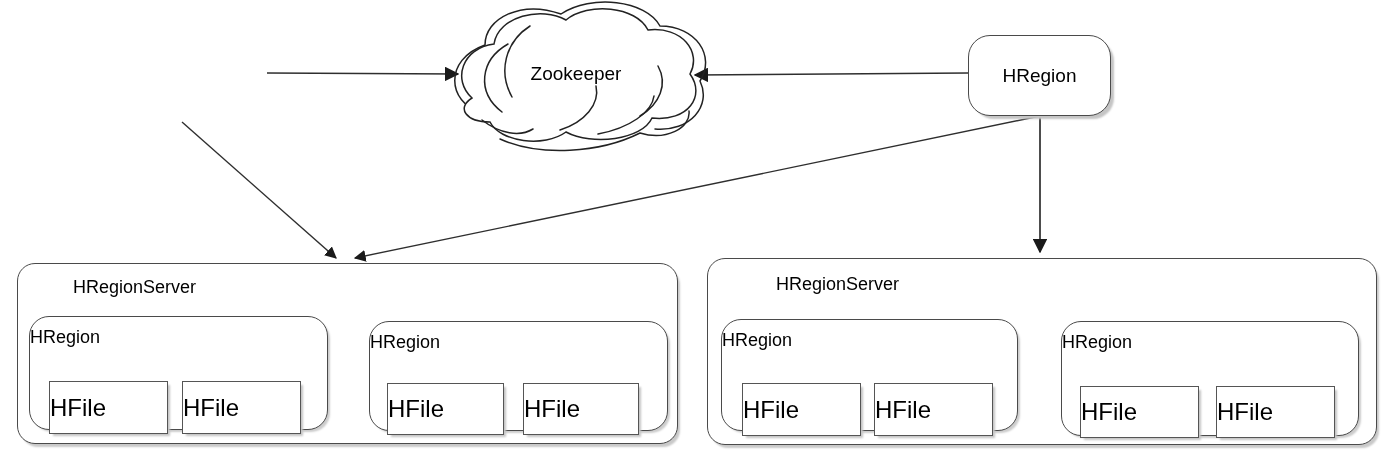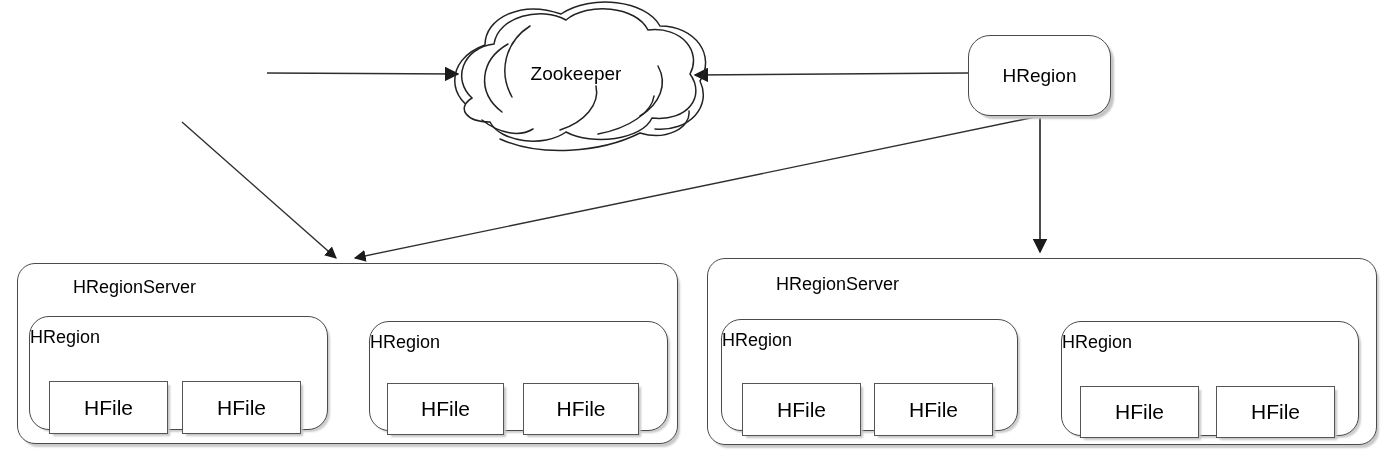--- a/index.html
+++ b/index.html
@@ -81,24 +81,23 @@
   .rs-1 .region-a { left: 11px;  top: 52px; width: 299px; height: 114px; }
   .rs-1 .region-b { left: 351px; top: 57px; width: 299px; height: 110px; }
   .rs-2 .region-a { left: 13px;  top: 60px; width: 297px; height: 112px; }
   .rs-2 .region-b { left: 353px; top: 62px; width: 298px; height: 115px; }
 
   .hfile {
     position: absolute;
     background: #ffffff;
     border: 1.5px solid #555555;
     box-shadow: 3px 3px 2px -1px #c5c5c5;
-    font-size: 21px;
+    font-size: 24px;
     display: flex;
     align-items: center;
-    justify-content: center;
   }
   .rs-1 .region-a .hfile-1 { left: 19px;  top: 64px; width: 119px; height: 53px; }
   .rs-1 .region-a .hfile-2 { left: 152px; top: 64px; width: 119px; height: 53px; }
   .rs-1 .region-b .hfile-1 { left: 17px;  top: 61px; width: 117px; height: 52px; }
   .rs-1 .region-b .hfile-2 { left: 153px; top: 61px; width: 116px; height: 52px; }
   .rs-2 .region-a .hfile-1 { left: 20px;  top: 63px; width: 119px; height: 53px; }
   .rs-2 .region-a .hfile-2 { left: 152px; top: 63px; width: 119px; height: 53px; }
   .rs-2 .region-b .hfile-1 { left: 18px;  top: 64px; width: 119px; height: 52px; }
   .rs-2 .region-b .hfile-2 { left: 154px; top: 64px; width: 119px; height: 52px; }
 </style>

